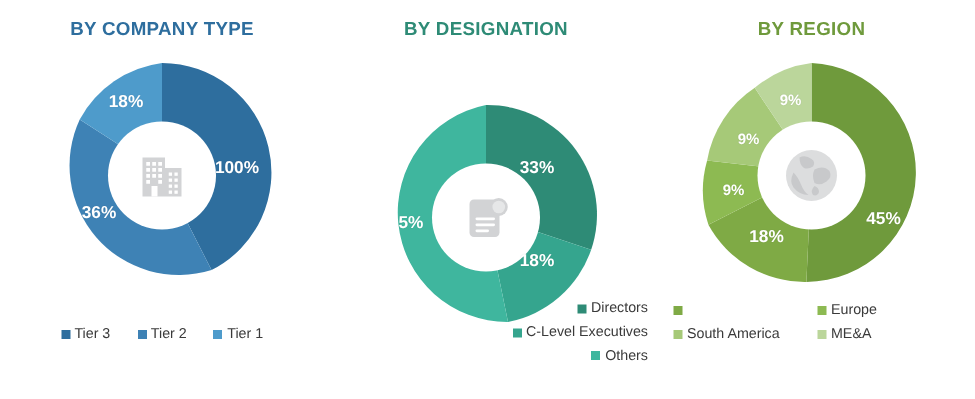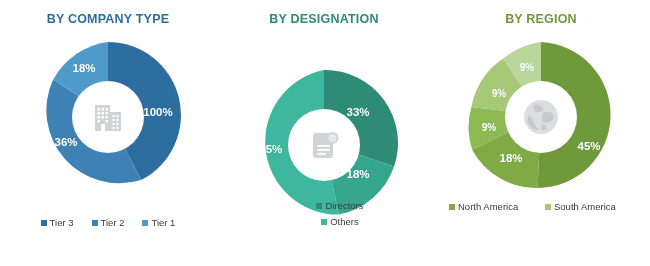--- a/index.html
+++ b/index.html
@@ -107,21 +107,21 @@
     top: 216px;
     gap: 0;
     align-items: flex-end;
   }
   .legend-company .legend-item { margin: 0 9px; }
 
   
   .legend-designation {
     top: 199px;
     flex-direction: column;
-    align-items: center;
+    align-items: flex-end;
     padding-left: 32px;
     box-sizing: border-box;
   }
   .legend-designation .legend-item { margin-bottom: 2px; }
 
   
   .legend-region {
     top: 199px;
     display: grid;
     grid-template-columns: 96px 104px;
@@ -229,20 +229,24 @@
       <div class="slice-label lbl-lg" style="left:112px;top:110px;">18%</div>
       <div class="slice-label lbl-lg" style="left:28px;top:85px;">5%</div>
     </div>
 
     <div class="legend legend-designation">
       <div class="legend-item">
         <span class="legend-swatch" style="background:#2E8B76"></span>
         <span>Directors</span>
       </div>
       <div class="legend-item">
+        <span class="legend-swatch" style="background:#35A58E"></span>
+        <span>C-Level Executives</span>
+      </div>
+      <div class="legend-item">
         <span class="legend-swatch" style="background:#3FB69E"></span>
         <span>Others</span>
       </div>
     </div>
   </div>
 
   <div class="panel panel-region">
     <div class="panel-title title-region">BY REGION</div>
 
     <div class="donut-wrap">
@@ -272,22 +276,29 @@
       <div class="slice-label lbl-lg" style="left:126px;top:86px;margin-top:24px;">45%</div>
       <div class="slice-label lbl-lg" style="left:48px;top:122px;">18%</div>
       <div class="slice-label lbl-sm" style="left:26px;top:91px;">9%</div>
       <div class="slice-label lbl-sm" style="left:36px;top:57px;">9%</div>
       <div class="slice-label lbl-sm" style="left:64px;top:31px;">9%</div>
     </div>
 
     <div class="legend legend-region">
       <div class="legend-item">
         <span class="legend-swatch" style="background:#7FAA45"></span>
-        <span>North America</span>
+      </div>
+      <div class="legend-item">
+        <span class="legend-swatch" style="background:#8DBA52"></span>
+        <span>Europe</span>
       </div>
       <div class="legend-item">
         <span class="legend-swatch" style="background:#A6C978"></span>
         <span>South America</span>
       </div>
+      <div class="legend-item">
+        <span class="legend-swatch" style="background:#BBD69B"></span>
+        <span>ME&amp;A</span>
+      </div>
     </div>
   </div>
 
 </div>
 
 </body></html>

